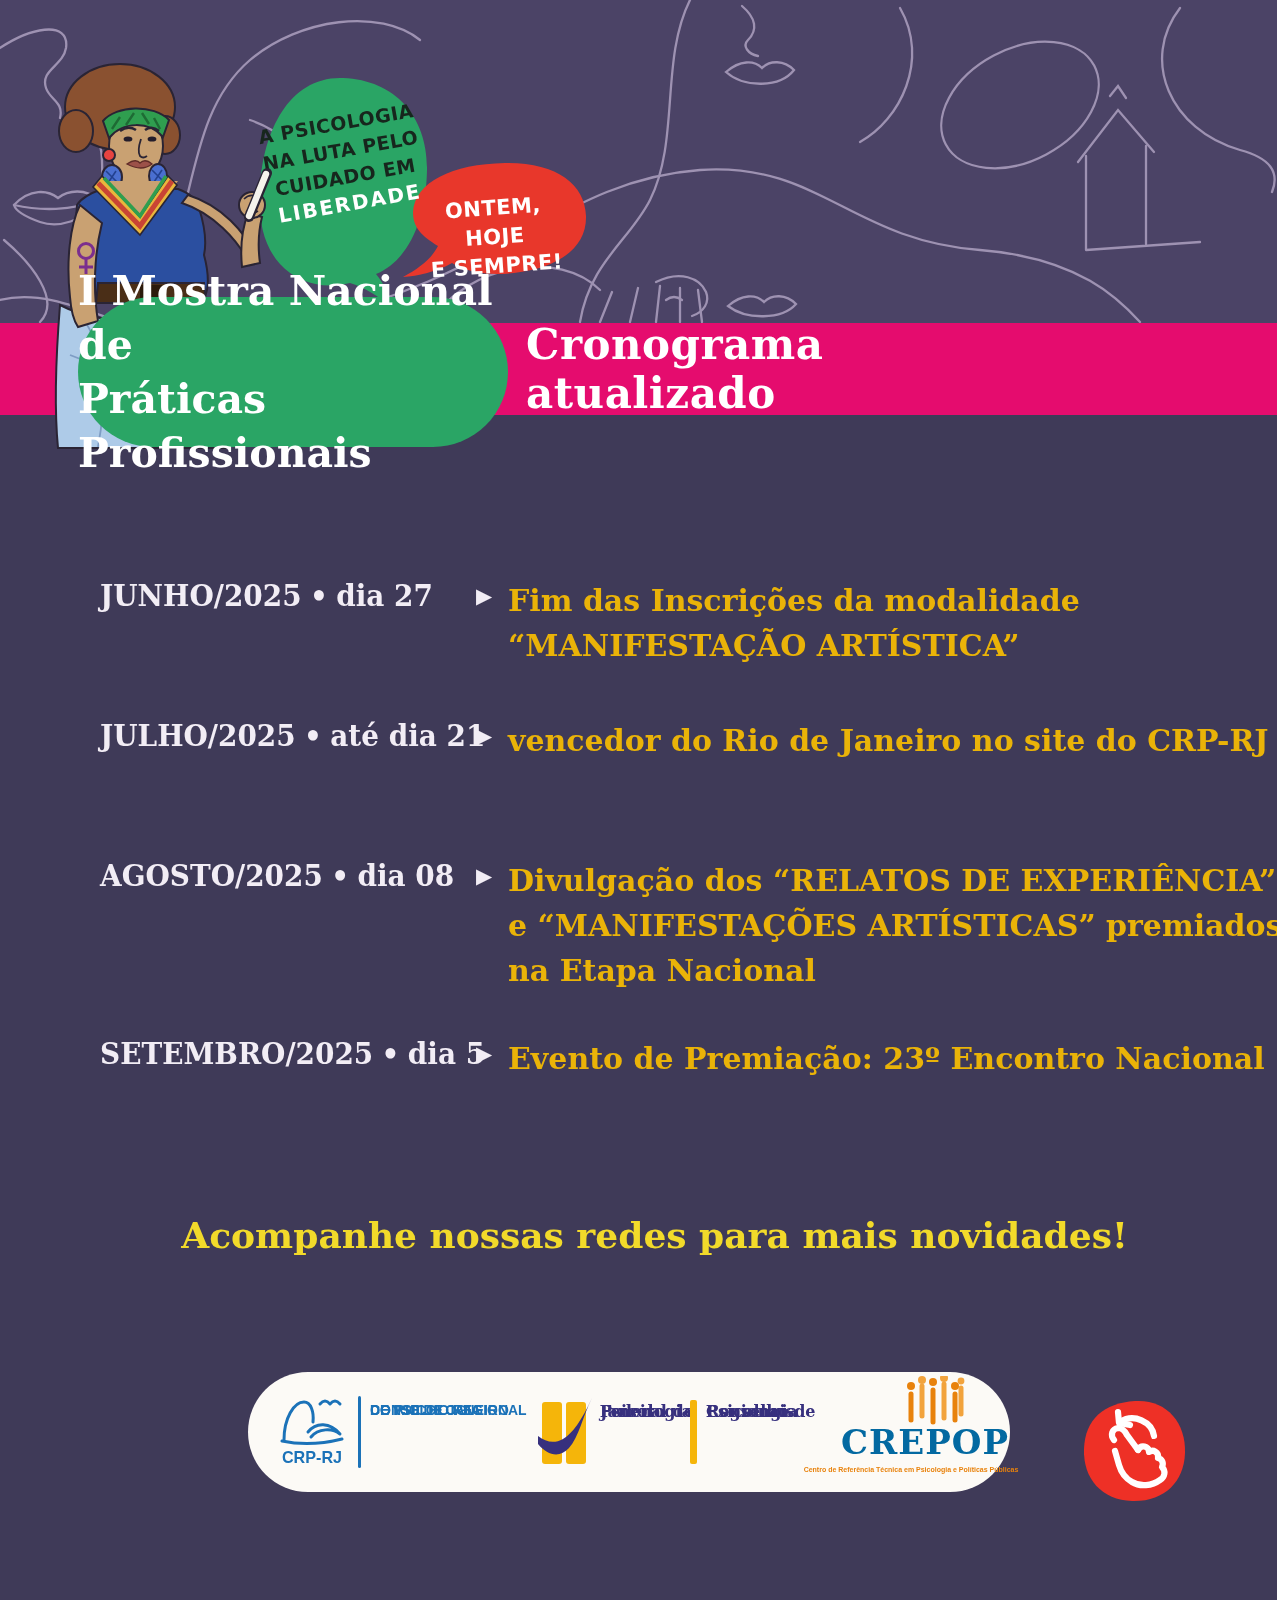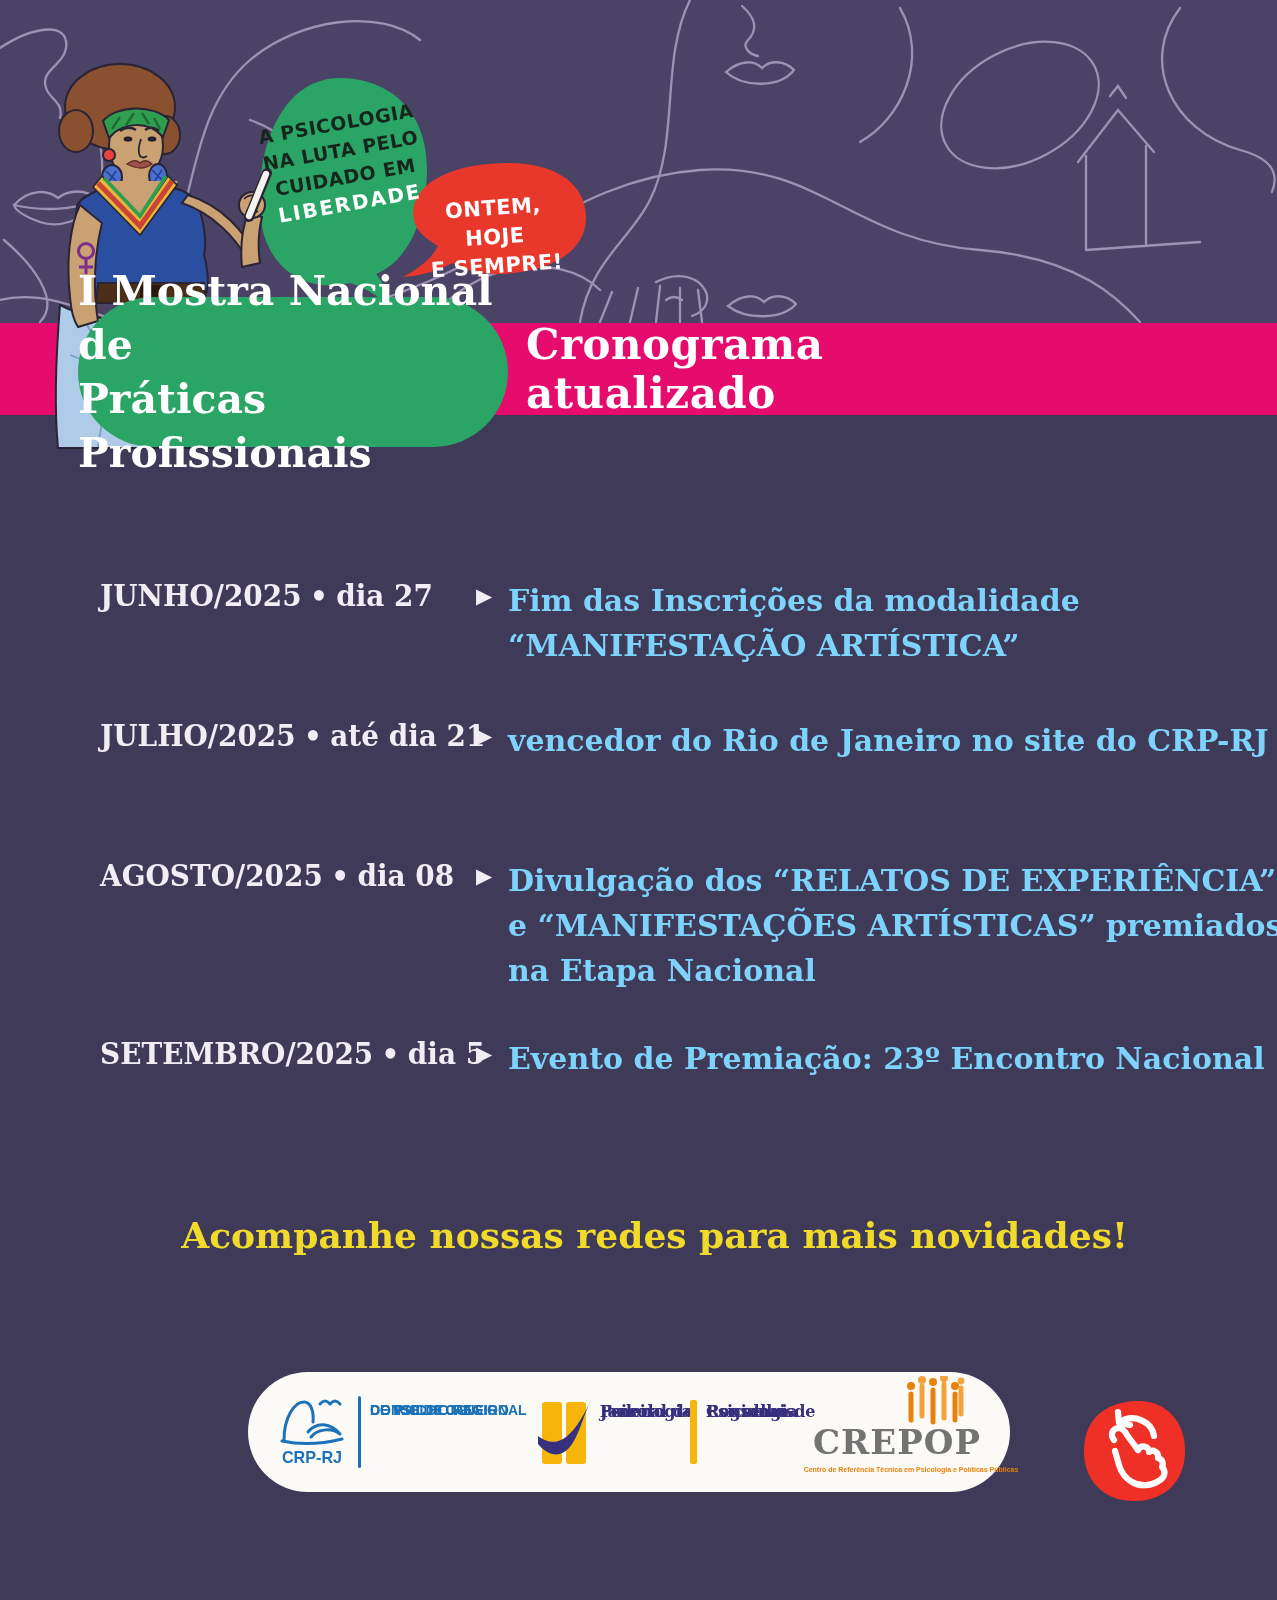--- a/index.html
+++ b/index.html
@@ -26,42 +26,42 @@
     align-items:center;justify-content:center;text-align:left;
     color:#FFFFFF;font-weight:700;font-size:41px;line-height:54px;}
   
   .t-row{position:absolute;left:0;width:1277px;z-index:1;}
   .t-date{position:absolute;left:100px;top:0;font-weight:700;font-size:30px;color:#F2EDF5;
     transform:scaleX(.93);transform-origin:left top;white-space:nowrap;}
   .t-date .bullet{margin:0 9px;}
   .t-arrow{position:absolute;left:476px;top:6px;font-size:21px;color:#F2EDF5;
     font-family:"DejaVu Sans","Liberation Sans",sans-serif;}
   .t-lines{position:absolute;left:508px;top:0;font-weight:700;font-size:30px;line-height:45px;
-    color:#7dd3fc;white-space:nowrap;}
+    color:#eab308;white-space:nowrap;}
   
   .cta{position:absolute;left:0;top:1214px;width:1277px;text-align:center;z-index:1;
     color:#F2DA2A;font-weight:700;font-size:36px;padding-left:16px;}
   
   .logo-box{position:absolute;left:248px;top:1372px;width:762px;height:120px;z-index:1;
     background:#FCFAF6;border-radius:60px;}
   .logo-box *{position:absolute;}
   .crp-icon{left:30px;top:18px;}
   .crp-abbr{left:22px;top:76px;width:84px;text-align:center;color:#1B72B8;
     font-family:"Liberation Sans",sans-serif;font-weight:700;font-size:17px;transform:scaleX(.95);}
   .crp-divider{left:110px;top:24px;width:3px;height:72px;background:#1B72B8;border-radius:2px;}
   .crp-lines{left:122px;top:27px;color:#1B72B8;font-family:"Liberation Sans",sans-serif;
     font-weight:700;font-size:15.5px;line-height:22px;transform:scaleX(.9);transform-origin:left top;
     white-space:nowrap;}
   .cfp-icon{left:290px;top:22px;}
   .cfp-fed{left:352px;top:30px;}
   .cfp-reg{left:458px;top:30px;}
   .cfp-col{color:#37307E;font-weight:700;font-size:16px;line-height:20px;white-space:nowrap;}
   .cfp-divider{left:442px;top:28px;width:7px;height:64px;background:#F5B50A;border-radius:2px;}
   .crepop-figs{left:655px;top:4px;}
-  .crepop-name{left:565px;top:50px;width:196px;text-align:left;color:#737373;
+  .crepop-name{left:565px;top:50px;width:196px;text-align:right;color:#0369a1;
     font-weight:700;font-size:34px;letter-spacing:1px;}
   .crepop-tag{left:545px;top:94px;width:236px;text-align:center;color:#E8820C;
     font-family:"Liberation Sans",sans-serif;font-weight:700;font-size:7px;}
   .swipe{position:absolute;left:1080px;top:1398px;width:108px;height:106px;z-index:1;cursor:pointer;}
 </style>
 </head>
 <body>
 
 <div class="poster">
 

